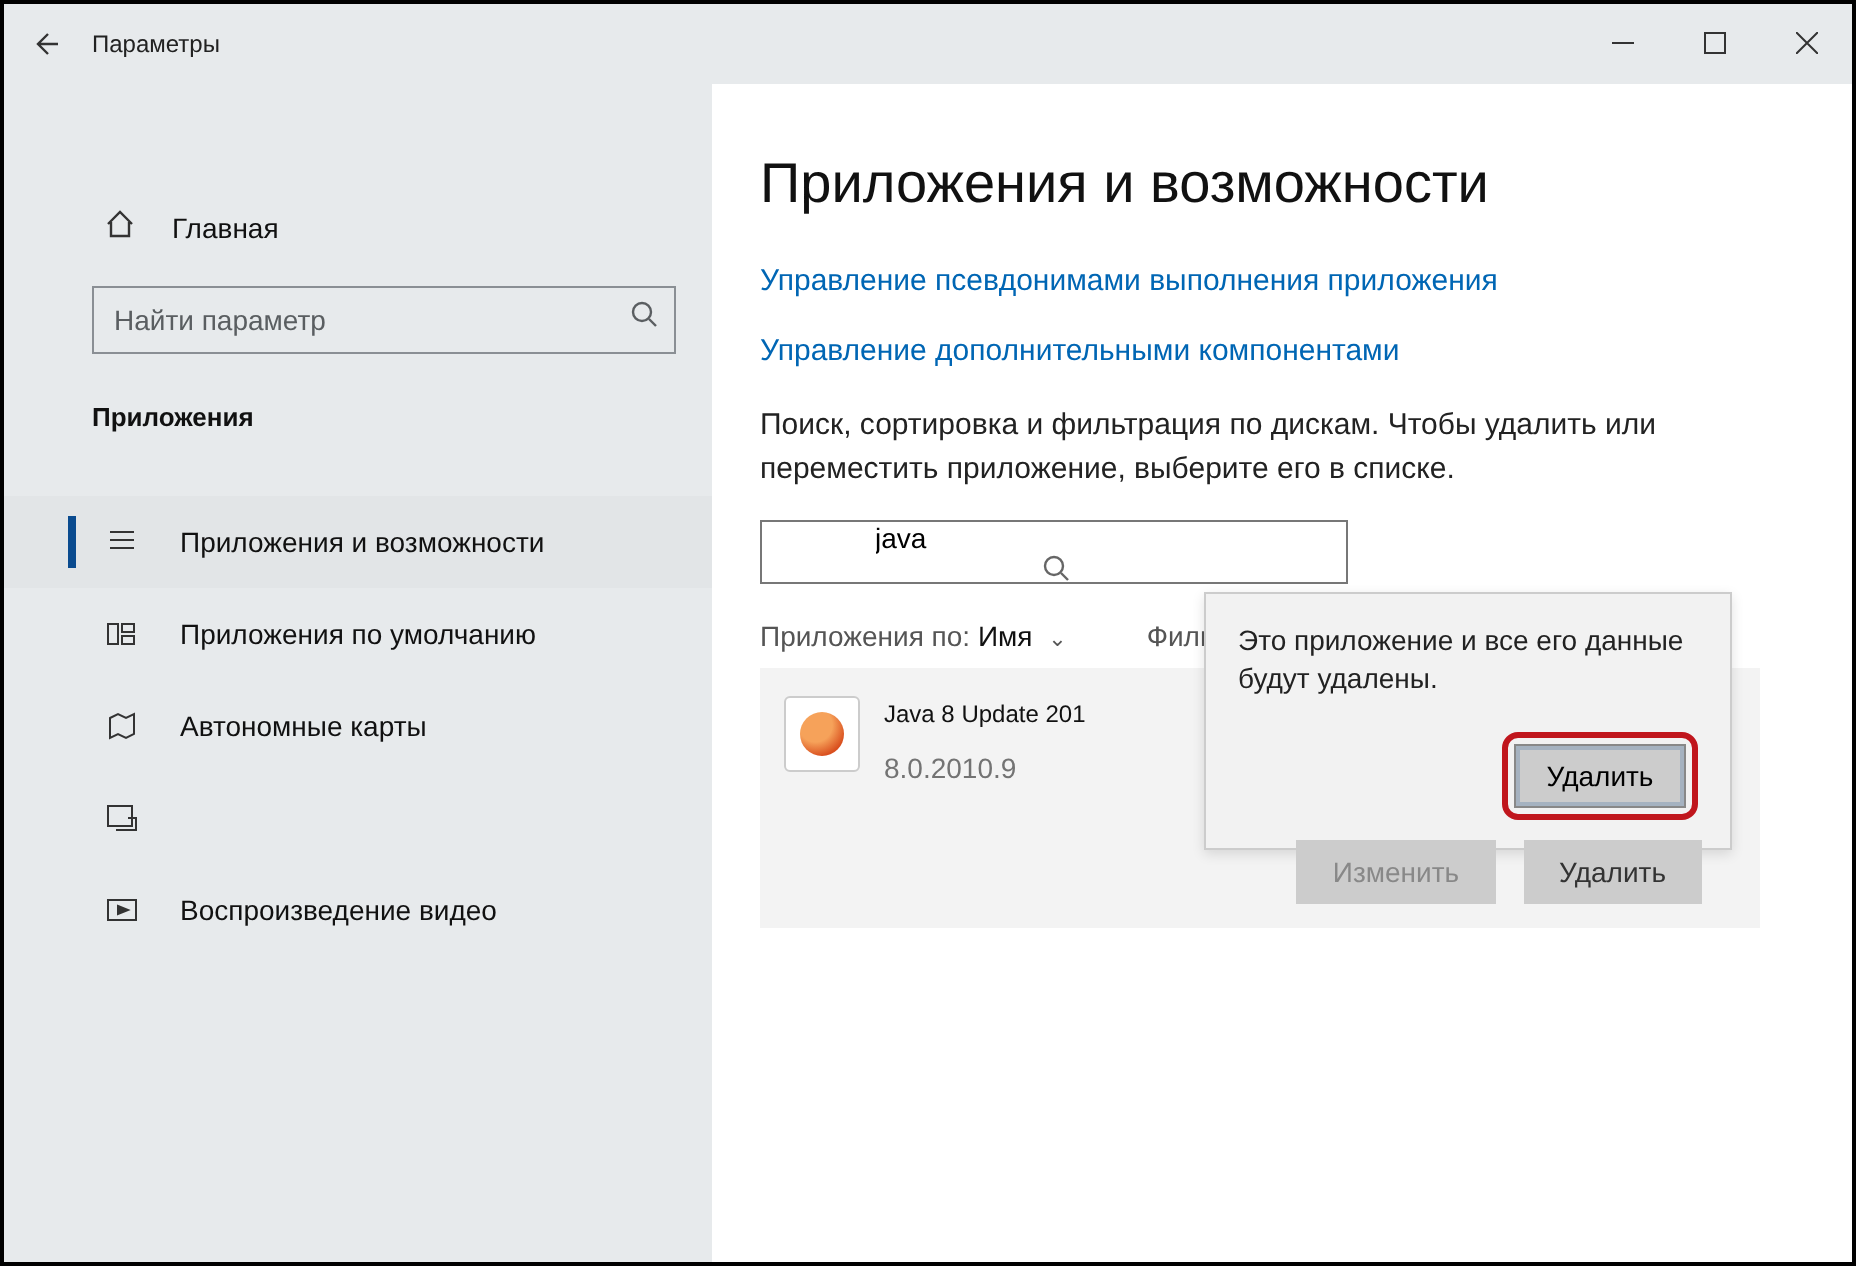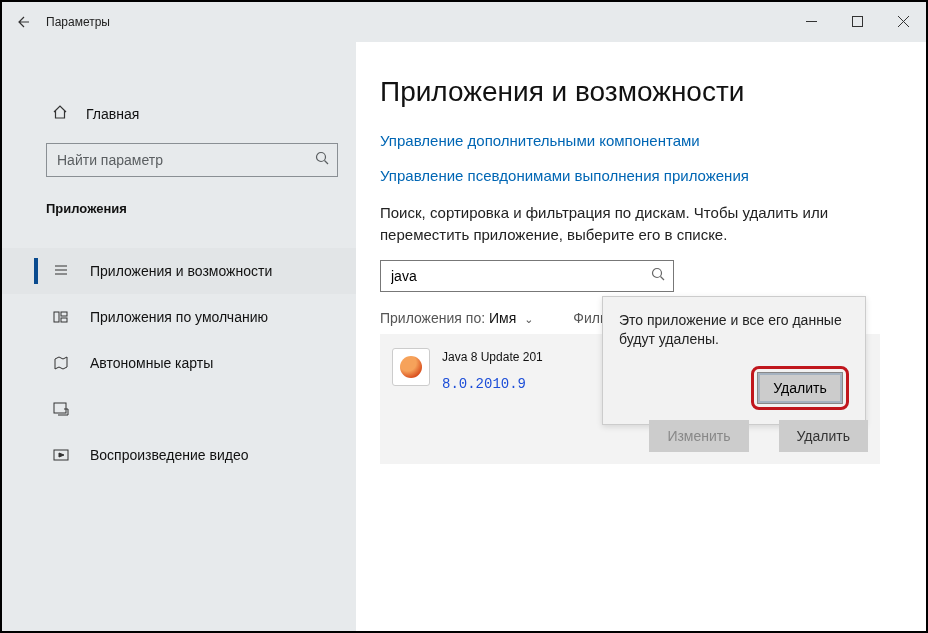--- a/index.html
+++ b/index.html
@@ -130,20 +130,21 @@
     max-width: 480px;
     line-height: 1.45;
   }
   .app-search {
     display: flex; align-items: center;
     border: 1px solid #777;
     height: 32px;
     width: 294px;
     padding: 0 8px 0 10px;
     margin-bottom: 18px;
+    flex-direction: column;
   }
   .app-search input {
     flex: 1; border: none; outline: none;
     font-size: 14px;
   }
   .sort-filter {
     display: flex;
     gap: 40px;
     font-size: 14px;
     color: #555;
@@ -168,25 +169,25 @@
     border-radius: 3px;
     display: flex; align-items: center; justify-content: center;
     margin-right: 12px;
   }
   .app-icon-inner {
     width: 22px; height: 22px;
     border-radius: 50%;
     background: radial-gradient(circle at 35% 30%, #f6a25a 40%, #d94f1e 75%);
   }
   .app-name { font-size: 12px; color: #111; padding-top:2px;}
-  .app-ver { font-size: 14px; color: #1d4ed8; margin-top: 12px; font-family: Liberation Mono, monospace; }
+  .app-ver { font-size: 14px; color: #737373; margin-top: 12px; }
   .action-buttons {
     position: absolute;
-    right: 12px; bottom: 12px;
-    display: flex; gap: 30px;
+    right: 29px; bottom: 12px;
+    display: flex; gap: 14px;
   }
   .btn {
     height: 32px;
     padding: 0 18px;
     background: #ccc;
     border: none;
     font-size: 14px;
     color: #333;
     display: inline-flex; align-items: center; justify-content: center;
   }
@@ -323,22 +324,22 @@
               <path d="M6 6 L11 8 L6 10 Z" fill="#333"></path>
             </svg>
         </span>
         <span>Воспроизведение видео</span>
       </div>
     </div>
   </div>
 
   <div class="main">
     <h1 class="page-heading">Приложения и возможности</h1>
+    <a class="link">Управление псевдонимами выполнения приложения</a>
     <a class="link">Управление дополнительными компонентами</a>
-    <a class="link">Управление псевдонимами выполнения приложения</a>
     <p class="desc">Поиск, сортировка и фильтрация по дискам. Чтобы удалить или переместить приложение, выберите его в списке.</p>
 
     <div class="app-search">
       <input type="text" value="java" style="">
       <span>
         <svg width="14" height="14" viewBox="0 0 14 14" fill="none" stroke="#666" stroke-width="1.2">
             <circle cx="6" cy="6" r="4.5"></circle>
             <line x1="9.5" y1="9.5" x2="13" y2="13"></line>
           </svg>
       </span>

